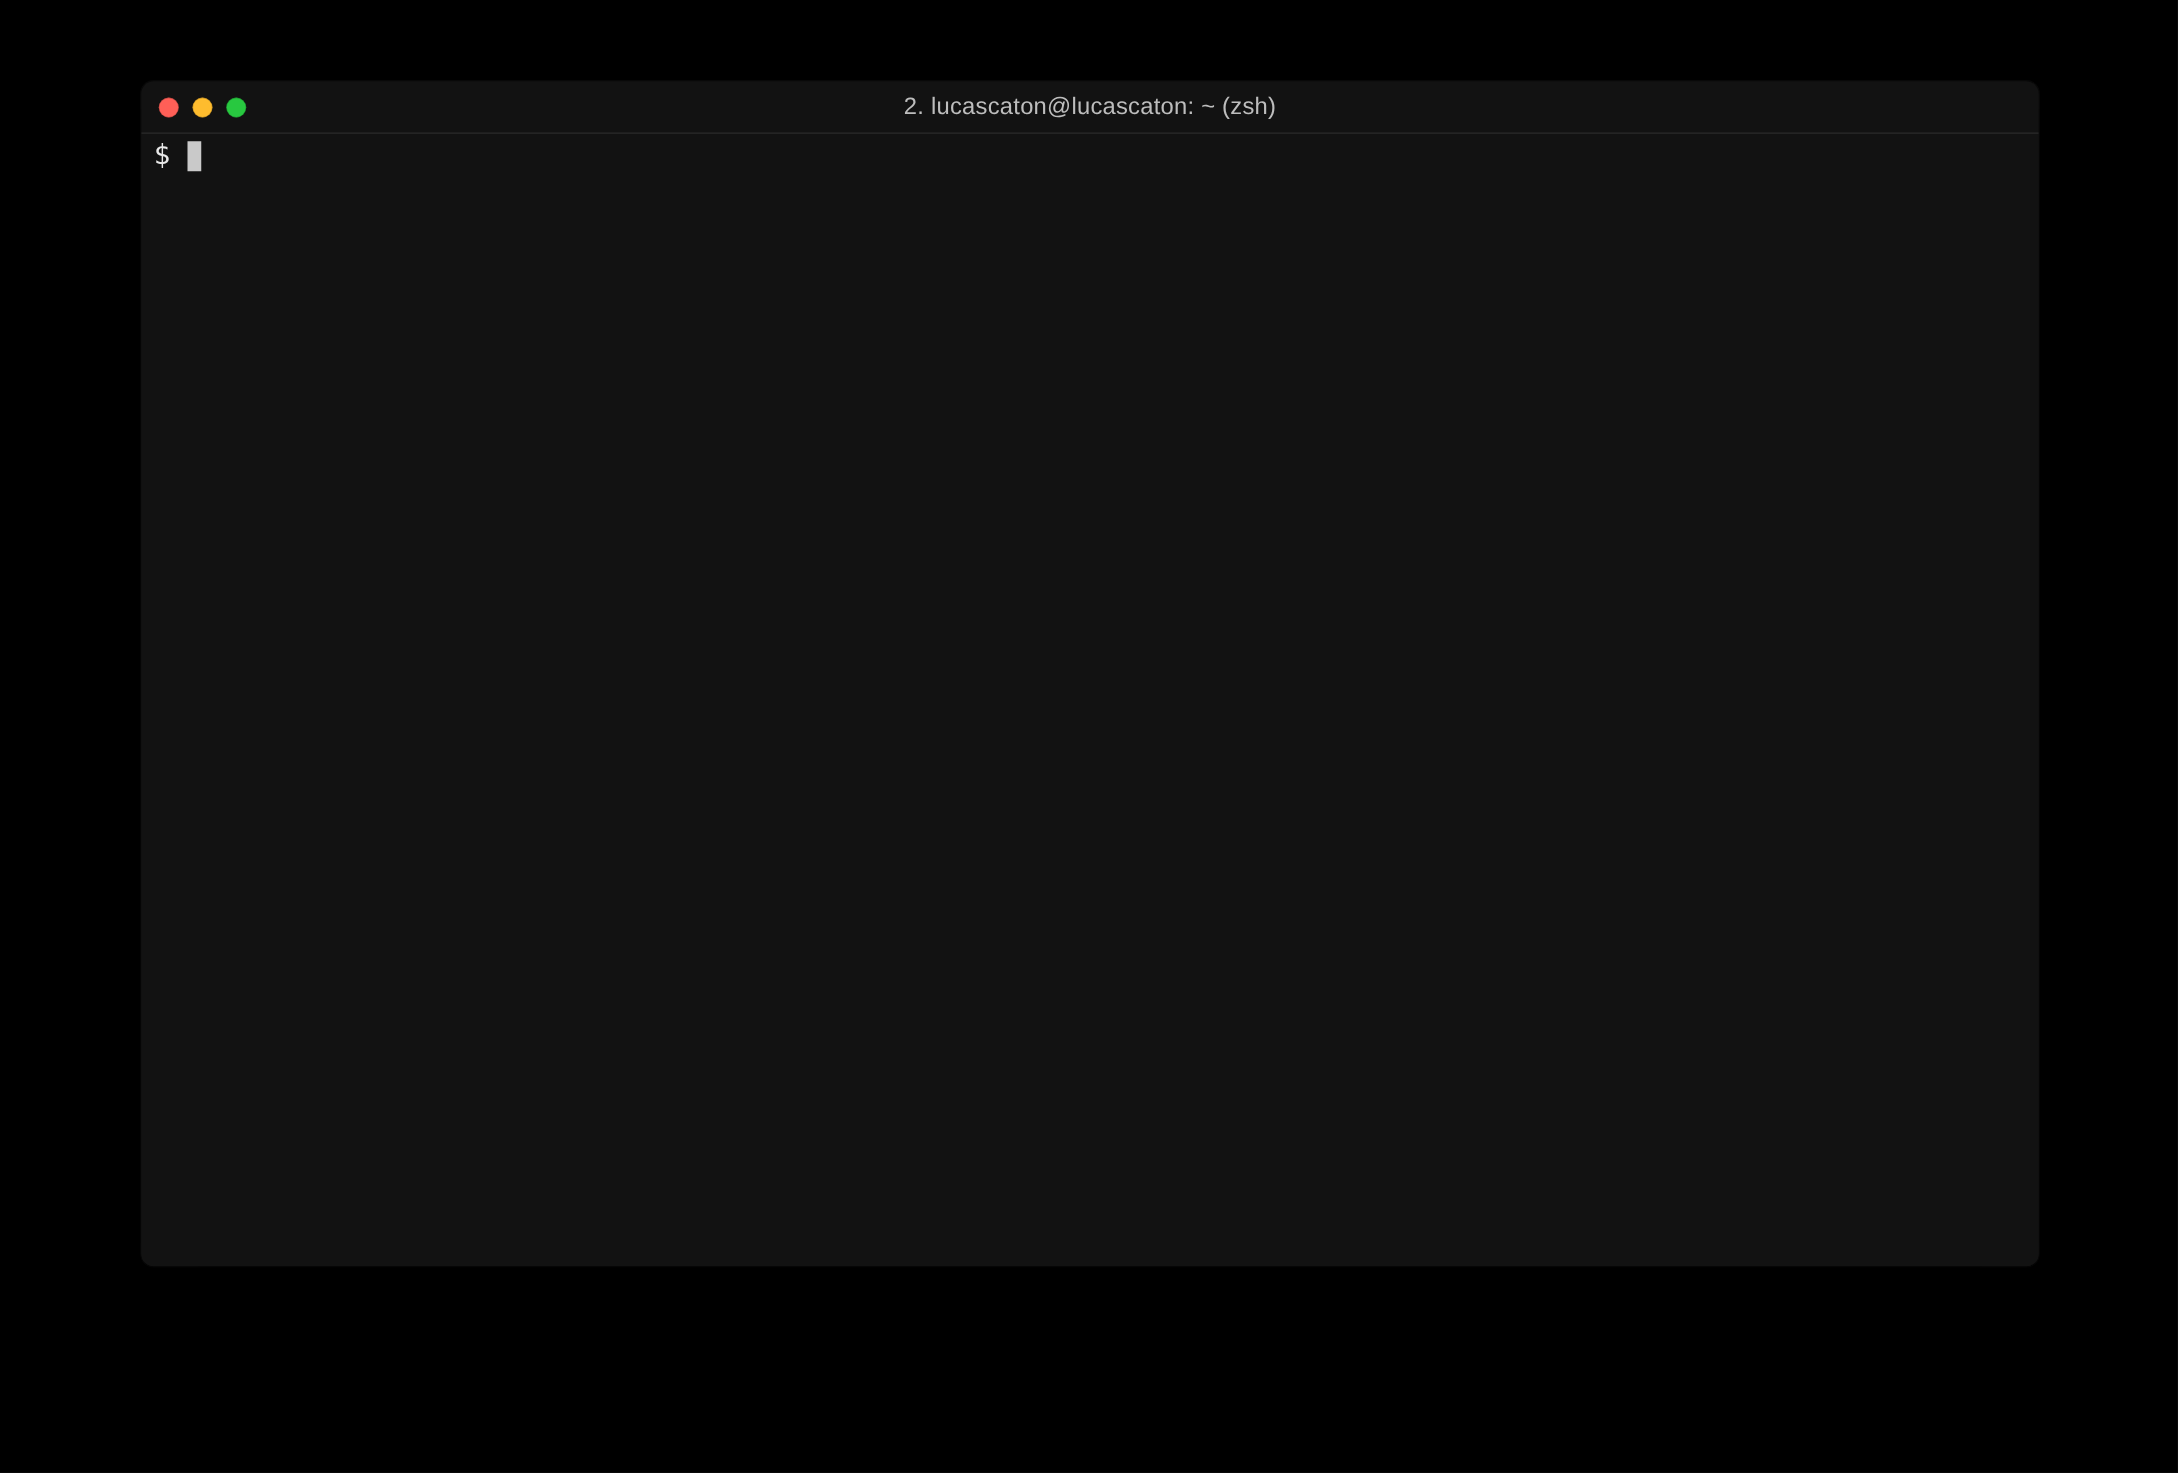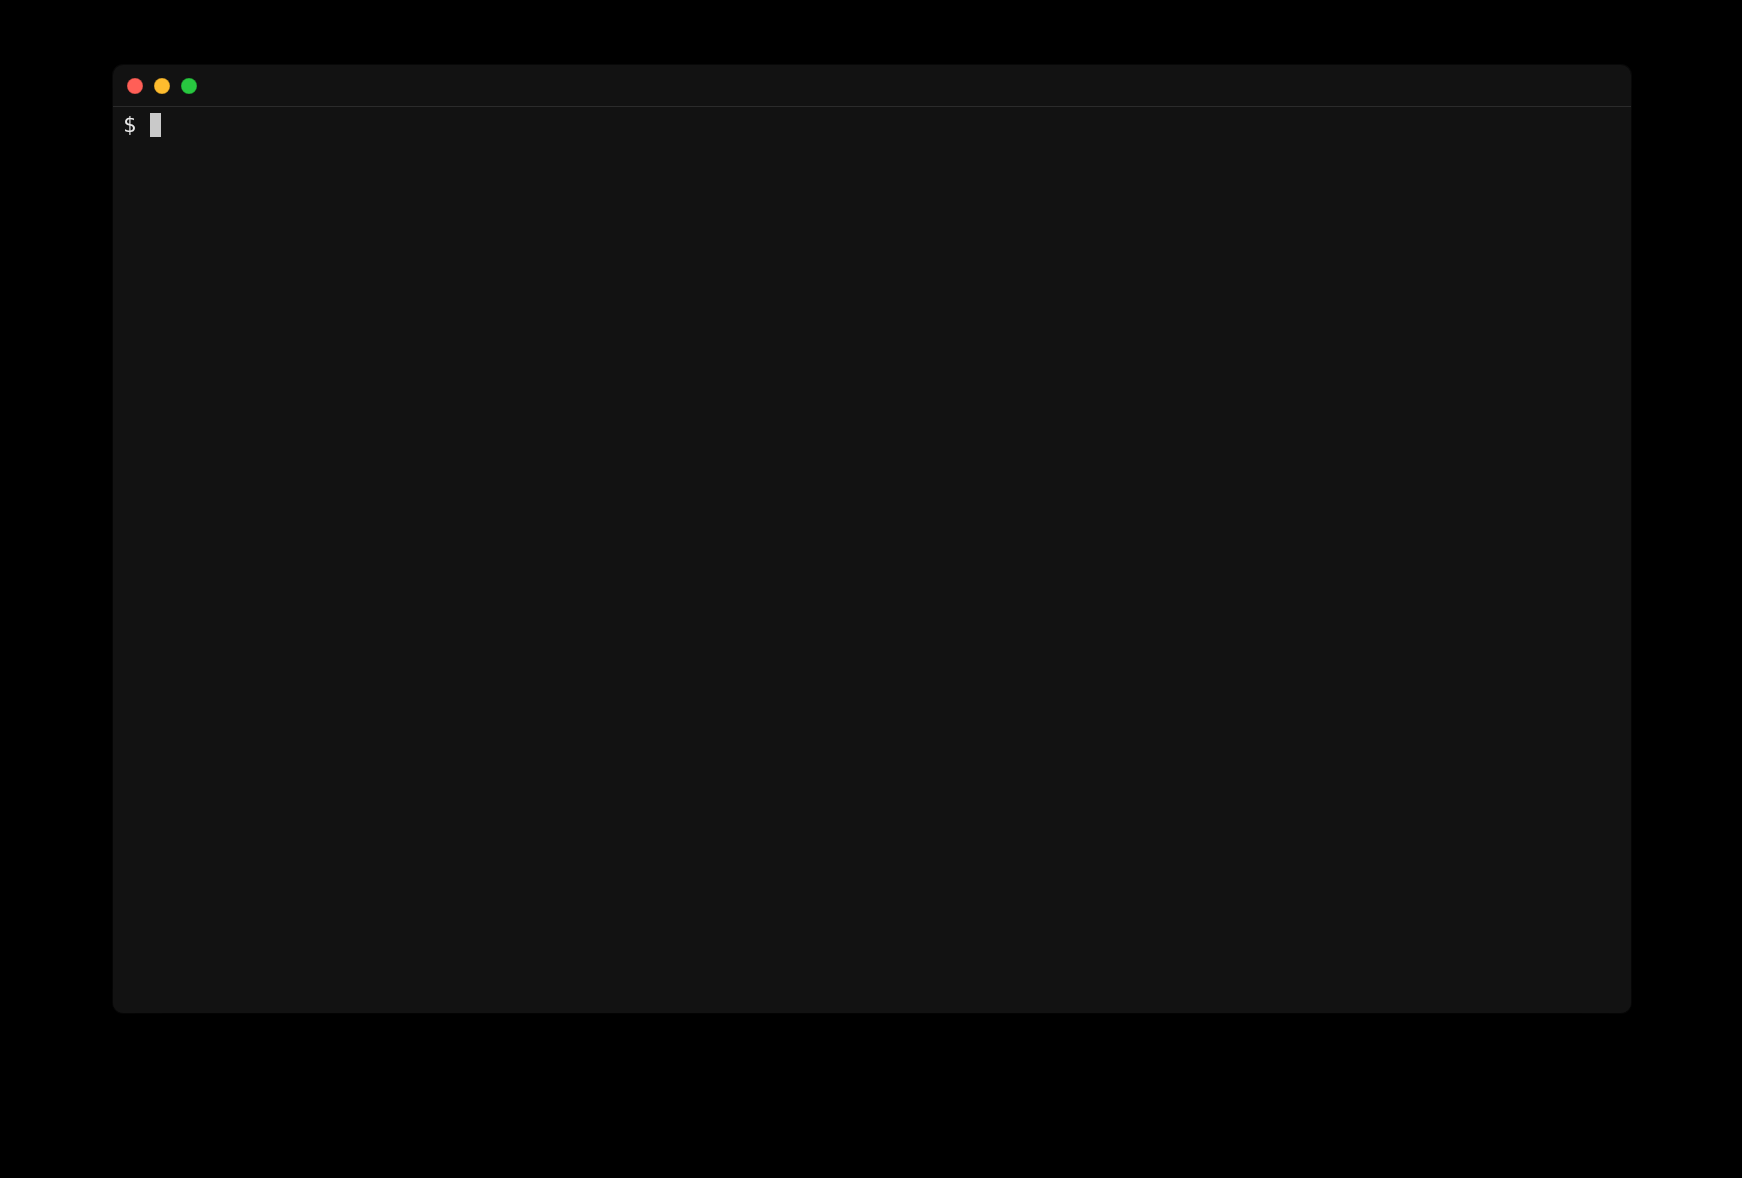--- a/index.html
+++ b/index.html
@@ -90,20 +90,21 @@
 </head>
 <body>
 
 <div class="terminal-window">
   <div class="titlebar">
     <div class="traffic-lights">
       <div class="traffic-light tl-close"></div>
       <div class="traffic-light tl-min"></div>
       <div class="traffic-light tl-zoom"></div>
     </div>
+    <div class="title">2. lucascaton@lucascaton: ~ (zsh)</div>
   </div>
   <div class="terminal-body">
     <div class="line">
       <span class="prompt">$</span>
       <span class="cursor"></span>
     </div>
   </div>
 </div>
 
 </body></html>

